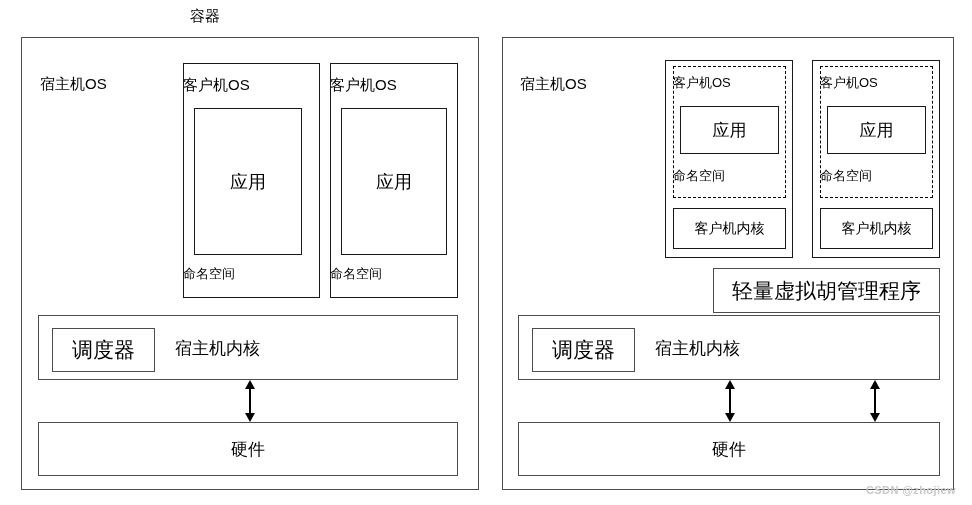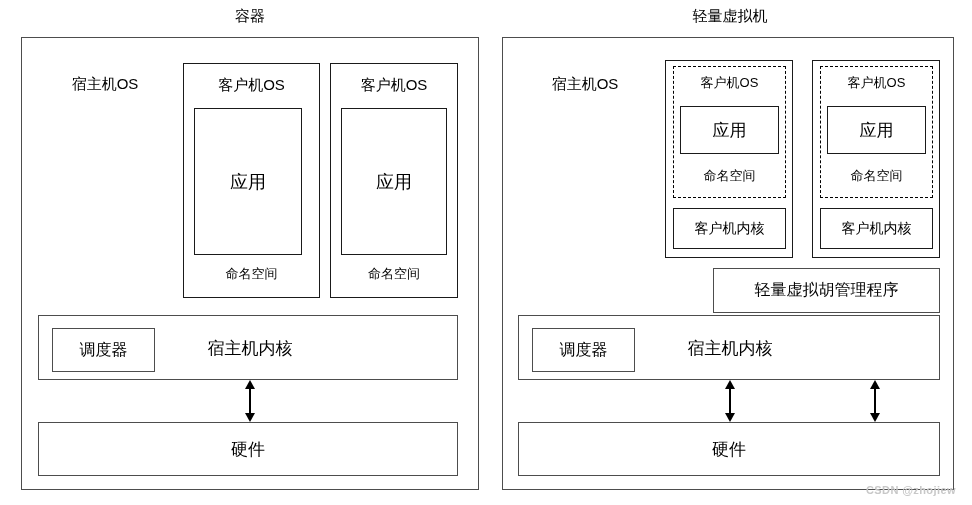--- a/index.html
+++ b/index.html
@@ -27,34 +27,34 @@
   }
   .box-thin {
     border: 1px solid #1a1a1a;
   }
   .dashed {
     border: 1px dashed #000000;
   }
   .label {
     position: absolute;
     box-sizing: border-box;
-    text-align: center;
+    text-align: left;
     white-space: nowrap;
     color: #000000;
     line-height: 1;
   }
   .panel-title {
     font-size: 15px;
   }
   .t-15 { font-size: 15px; }
   .t-14 { font-size: 14px; }
   .t-13 { font-size: 13px; }
   .t-18 { font-size: 18px; }
   .t-17 { font-size: 17px; }
-  .t-16 { font-size: 16px; }
+  .t-16 { font-size: 21px; }
   .centerer {
     display: flex;
     align-items: center;
     justify-content: center;
   }
   .arrow {
     position: absolute;
   }
   .watermark {
     position: absolute;
@@ -99,21 +99,20 @@
   <svg class="arrow" style="left:238px; top:380px;" width="24" height="42" viewBox="0 0 24 42">
     <line x1="12" y1="6" x2="12" y2="36" stroke="#000000" stroke-width="2"></line>
     <polygon points="12,0 7,9 17,9" fill="#000000"></polygon>
     <polygon points="12,42 7,33 17,33" fill="#000000"></polygon>
   </svg>
 
   <div class="box centerer" style="left:38px; top:422px; width:420px; height:54px;">
     <span class="t-17">硬件</span>
   </div>
 
-  <div class="label panel-title" style="left:660px; top:8px; width:140px;">轻量虚拟机</div>
 
   <div class="box" style="left:502px; top:37px; width:452px; height:453px;"></div>
 
   <div class="label t-15" style="left:520px; top:76px; width:130px;">宿主机OS</div>
 
   <div class="box box-thin" style="left:665px; top:60px; width:128px; height:198px;"></div>
   <div class="box dashed" style="left:673px; top:66px; width:113px; height:132px;"></div>
   <div class="label t-13" style="left:673px; top:76px; width:113px;">客户机OS</div>
   <div class="box box-thin centerer" style="left:680px; top:106px; width:99px; height:48px;">
     <span class="t-17">应用</span>

